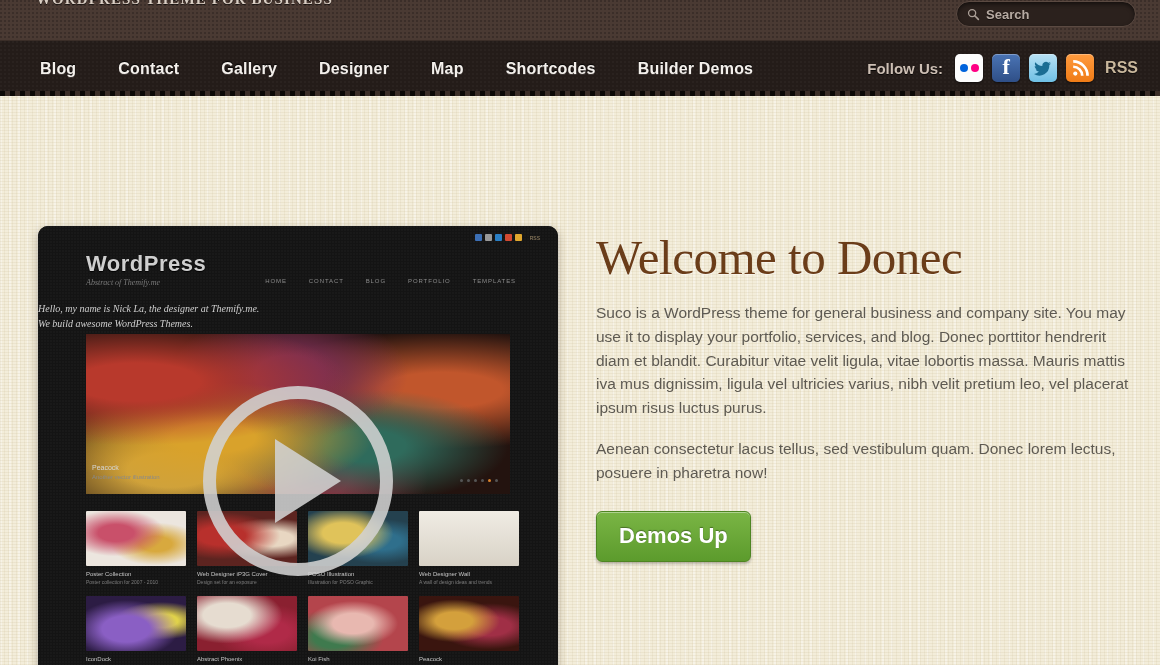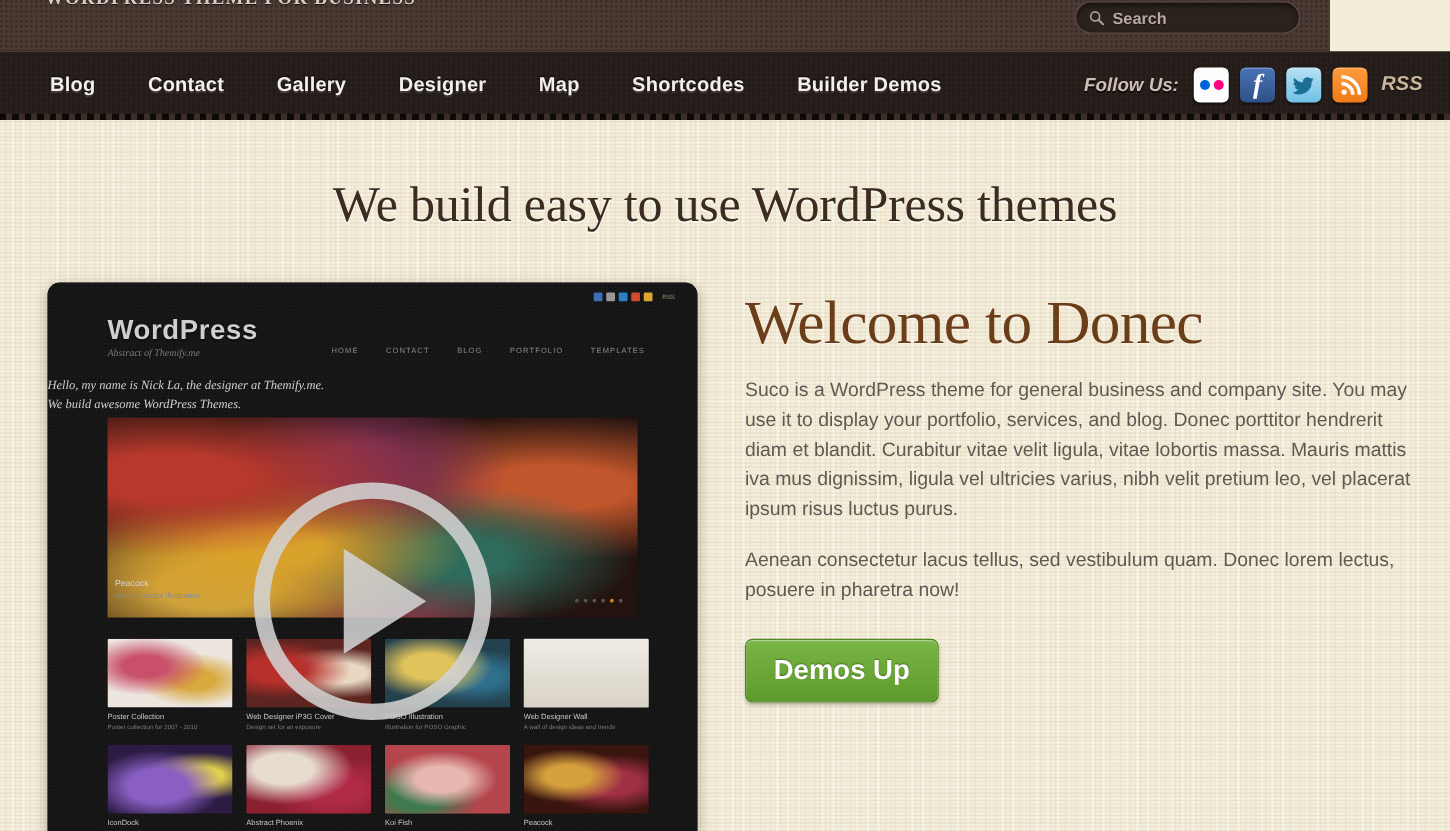--- a/index.html
+++ b/index.html
@@ -10,21 +10,21 @@
     font-family:"Liberation Sans", sans-serif;
   }
 
   body {
     background:#f3edda;
     position:relative;
   }
 
   
   .topbar{
-    position:absolute; top:0; left:0; width:1064px; height:41px;
+    position:absolute; top:0; left:0; width:1160px; height:41px;
     background:#4a3a33;
     background-image:
       radial-gradient(circle at 1px 1px, rgba(0,0,0,0.20) 1px, transparent 1.3px);
     background-size:4px 4px;
     border-bottom:1px solid #3a2d27;
     overflow:hidden;
   }
   .tagline{
     position:absolute; left:36px; top:-9px;
     font-family:"Liberation Serif", serif;
@@ -68,21 +68,21 @@
   .nav-link{
     font-size:16px; font-weight:bold; color:#f4f0ec;
     text-shadow:0 -1px 1px rgba(0,0,0,.9), 0 1px 0 rgba(255,255,255,.12);
     margin-right:42px; white-space:nowrap; cursor:pointer;
     letter-spacing:.2px;
   }
   .nav-link:last-child{ margin-right:0; }
 
   .follow{
     position:absolute; right:22px; top:13px;
-    display:flex; align-items:center;font-style:italic;
+    display:flex; align-items:center;
   }
   .follow-label{
     font-size:15px; font-weight:bold; color:#cdbfb4;
     text-shadow:0 1px 0 rgba(0,0,0,.75);
     margin-right:12px; white-space:nowrap;
   }
   .soc{
     width:28px; height:28px; border-radius:5px; margin-right:9px;
     display:flex; align-items:center; justify-content:center;
     cursor:pointer; position:relative; flex:none;
@@ -296,21 +296,20 @@
         <path d="M1.2 2.8a13 13 0 0 1 13 13h2.7A15.7 15.7 0 0 0 1.2.1z" fill="#fff"></path>
       </svg>
     </span>
 
     <span class="rss-label">RSS</span>
   </div>
 </div>
 
 <div class="canvas">
 
-  <h1 class="headline">We build easy to use WordPress themes</h1>
 
   <div class="cols">
 
     <div class="video-wrap">
       <div class="vid-inner">
 
         <div class="vid-topicons">
           <i class="i1"></i>
           <i class="i2"></i>
           <i class="i3"></i>

